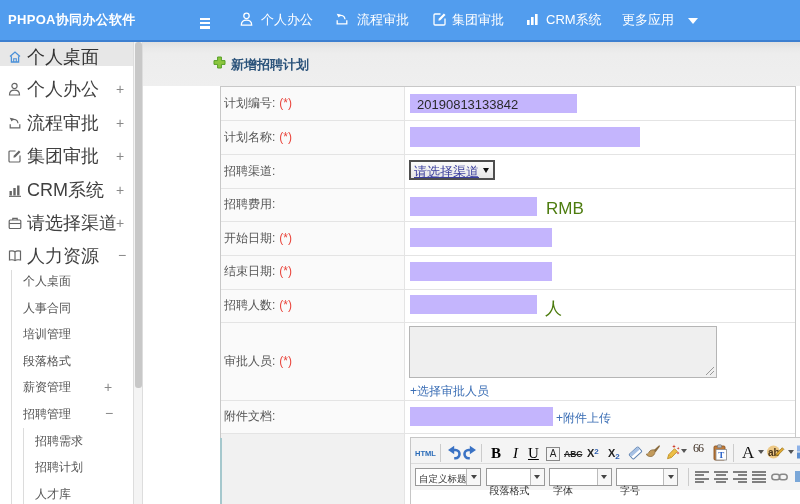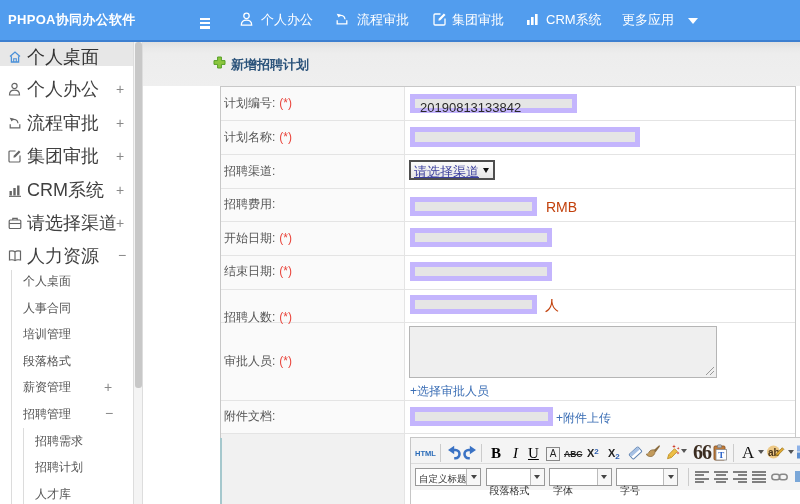--- a/index.html
+++ b/index.html
@@ -21,23 +21,23 @@
 #sbthumb{left:134.5px;top:42px;width:7px;height:346px;background:#c8c8c8;border-radius:3px}
 #band{left:143px;top:42px;width:657px;height:44px;background:linear-gradient(180deg,#e0e0e0 0,#e9e9e9 6px,#ededed 12px,#efefef 44px)}
 #title{left:231px;top:56px;font-size:13px;font-weight:bold;color:#2a527a}
 
 .tline{background:#e4e4e4}
 .tborder{background:#c8c8c8}
 #labelcol{left:221px;top:87px;width:183px;height:346px;background:#fafafa}
 #labelcol2{left:221px;top:434px;width:183px;height:70px;background:#f1f1f1}
 .lbl{left:224px;font-size:12px;color:#555;height:16px;line-height:16px;white-space:nowrap}
 .req{color:#e9453c;margin-left:4px;font-size:12px}
-.inp{background:#e5e5e5;border:5px solid #c4b5fd;box-sizing:border-box}
+.inp{background:#c4b5fd;border:2px solid #c4b5fd;box-sizing:border-box}
 .lnk{color:#3b6eb5;font-size:12px;white-space:nowrap}
-.unit{font-size:14px;color:#c2410c}
+.unit{font-size:17px;color:#4d7c0f}
 
 #ed{left:410px;top:437px;width:392px;height:83px;border:1px solid #c6c6c6;box-sizing:border-box;background:#f4f4f4}
 #edcontent{left:411px;top:490px;width:390px;height:30px;background:#fff}
 .sel2{background:#fff;border:1px solid #999;box-sizing:border-box;height:18px}
 .sel2 .tx{position:absolute;left:3px;top:15px;font-size:10px;color:#333;white-space:nowrap}
 .sel2 .dd{position:absolute;right:0;top:0;width:13px;height:16px;border-left:1px solid #bbb;background:#f7f7f7}
 .sel2 .dd:after{content:"";position:absolute;left:3.5px;top:6px;border:3px solid transparent;border-top:4px solid #444}
 .alico{width:14px;height:12px}
 .alico div{height:2px;background:#808080;margin-bottom:1.4px}
 </style></head>
@@ -164,21 +164,21 @@
 <div class="abs tline" style="left:221px;top:400px;width:574px;height:1px"></div>
 <div class="abs tline" style="left:221px;top:433px;width:574px;height:1px"></div>
 <div class="abs" style="left:220px;top:438px;width:2px;height:66px;background:#a5c8cd"></div>
 
 <div class="abs lbl" style="top:95px">计划编号:<span class="req">(*)</span></div>
 <div class="abs lbl" style="top:129px">计划名称:<span class="req">(*)</span></div>
 <div class="abs lbl" style="top:163px">招聘渠道:</div>
 <div class="abs lbl" style="top:196px">招聘费用:</div>
 <div class="abs lbl" style="top:230px">开始日期:<span class="req">(*)</span></div>
 <div class="abs lbl" style="top:263px">结束日期:<span class="req">(*)</span></div>
-<div class="abs lbl" style="top:309px">招聘人数:<span class="req">(*)</span></div>
+<div class="abs lbl" style="top:297px">招聘人数:<span class="req">(*)</span></div>
 <div class="abs lbl" style="top:353px">审批人员:<span class="req">(*)</span></div>
 <div class="abs lbl" style="top:408px">附件文档:</div>
 
 <div class="abs inp" style="left:410px;top:94px;width:167px;height:19px;font-size:13px;color:#2a2a2a;line-height:18px;padding-left:5px">20190813133842</div>
 <div class="abs inp" style="left:410px;top:127px;width:230px;height:20px"></div>
 <div class="abs" id="selbox" style="left:409px;top:160px;width:86px;height:20px;background:linear-gradient(#fbfbfb,#e6e6e6);border:2px solid #4e4e4e;box-sizing:border-box">
   <span style="position:absolute;left:3px;top:1px;font-size:13px;color:#3b3f9e;text-decoration:underline">请选择渠道</span>
   <span style="position:absolute;right:4px;top:6px;border:3.5px solid transparent;border-top:5px solid #111"></span>
 </div>
 <div class="abs inp" style="left:410px;top:197px;width:127px;height:19px"></div>
@@ -228,21 +228,21 @@
       <path d="M8.8 6 C6 5.4 3.8 6.4 3 8.2 2.4 9.6 1.4 10.3 0 10.3 1.4 12.4 4.5 13.2 6.6 12 8.5 11 9.5 8.5 8.8 6z" fill="#c29a5b" stroke="#8a6b3d" stroke-width="0.8"></path>
     </svg>
 <svg class="abs" style="left:665px;top:444px" width="16" height="16" viewBox="0 0 16 16">
       <path d="M6.5 13.5 l-4 1.2 1.2-4 5.8-6 2.8 2.8 z" fill="#edbf47" stroke="#b8871a" stroke-width="0.8"></path>
       <path d="M3.7 10.7 l2.8 2.8" stroke="#d8a82f" stroke-width="0.8"></path>
       <path d="M9 0.5 l0.5 1.4 1.4 0.5 -1.4 0.5 -0.5 1.4 -0.5 -1.4 -1.4 -0.5 1.4 -0.5 z" fill="#cc3322"></path>
       <path d="M13.2 2.8 l0.4 1.1 1.1 0.4 -1.1 0.4 -0.4 1.1 -0.4 -1.1 -1.1 -0.4 1.1 -0.4 z" fill="#cc3322"></path>
       <path d="M13 7.5 l0.4 1.1 1.1 0.4 -1.1 0.4 -0.4 1.1 -0.4 -1.1 -1.1 -0.4 1.1 -0.4 z" fill="#cc3322"></path>
     </svg>
 <div class="abs" style="left:681px;top:449px;border:3.5px solid transparent;border-top:4.5px solid #555"></div>
-<div class="abs" style="left:693px;top:441px;font-family:'Liberation Serif',serif;font-size:20px;font-weight:bold;color:#3b2c20;letter-spacing:-1px">66</div>
+<div class="abs" style="left:693px;top:441px;font-family:'Liberation Serif',serif;font-size:12px;font-weight:normal;color:#3b2c20;letter-spacing:-1px">66</div>
 <svg class="abs" style="left:712px;top:444px" width="16" height="17" viewBox="0 0 16 17">
       <rect x="2" y="2" width="11" height="14" rx="1.2" fill="#c07b3a" stroke="#8a5420" stroke-width="0.9"></rect>
       <rect x="5.5" y="0.8" width="4" height="3" rx="0.8" fill="#b5b9bd" stroke="#777" stroke-width="0.7"></rect>
       <rect x="4" y="5.5" width="10.5" height="10.5" fill="#fff" stroke="#888" stroke-width="0.8"></rect>
       <text x="9.2" y="14" font-size="9" font-weight="bold" fill="#2a62c8" text-anchor="middle" font-family="Liberation Serif,serif">T</text>
     </svg>
 <div class="abs" style="left:733px;top:444px;width:1px;height:18px;background:#ccc"></div>
 <div class="abs" style="left:742px;top:443px;font-family:'Liberation Serif',serif;font-size:17px;color:#111">A</div>
 <div class="abs" style="left:758px;top:450px;border:3.5px solid transparent;border-top:4.5px solid #555"></div>
 <svg class="abs" style="left:765px;top:443px" width="22" height="18" viewBox="0 0 22 18">

